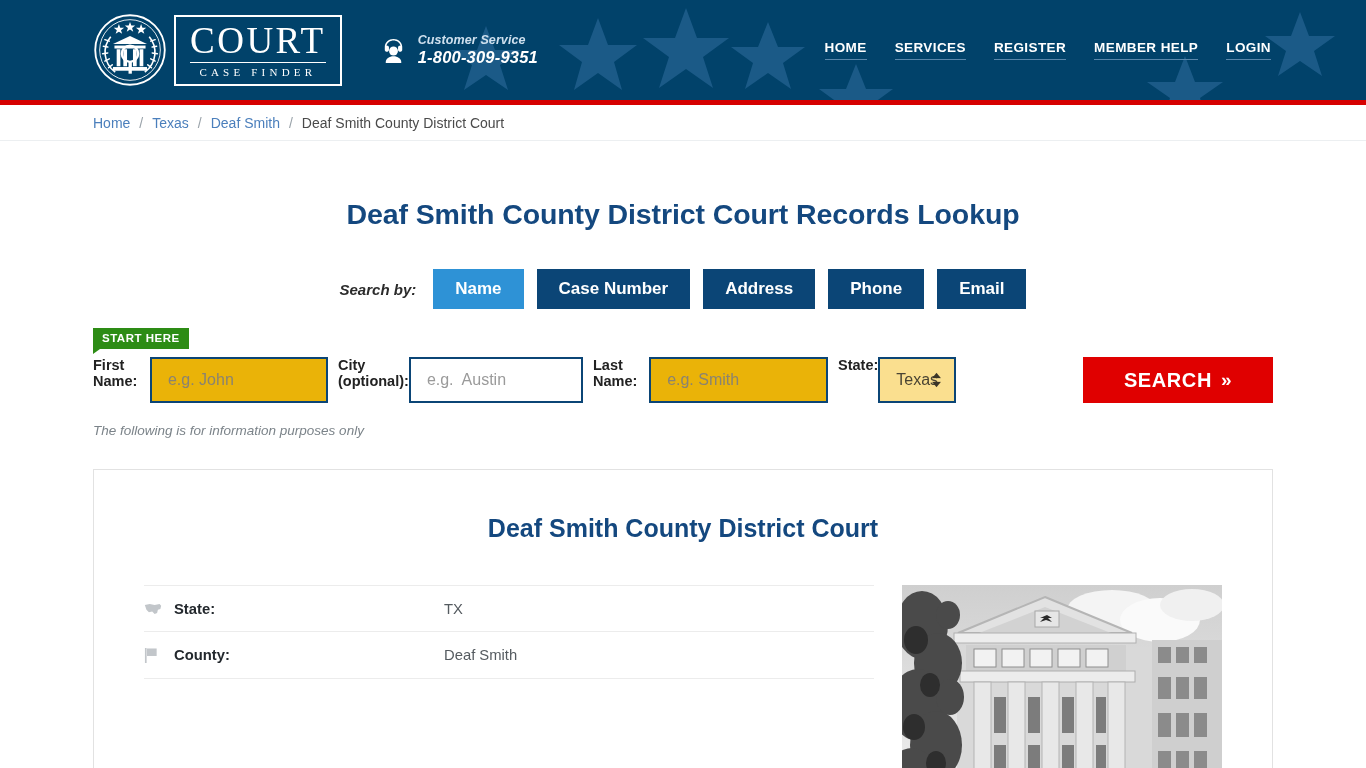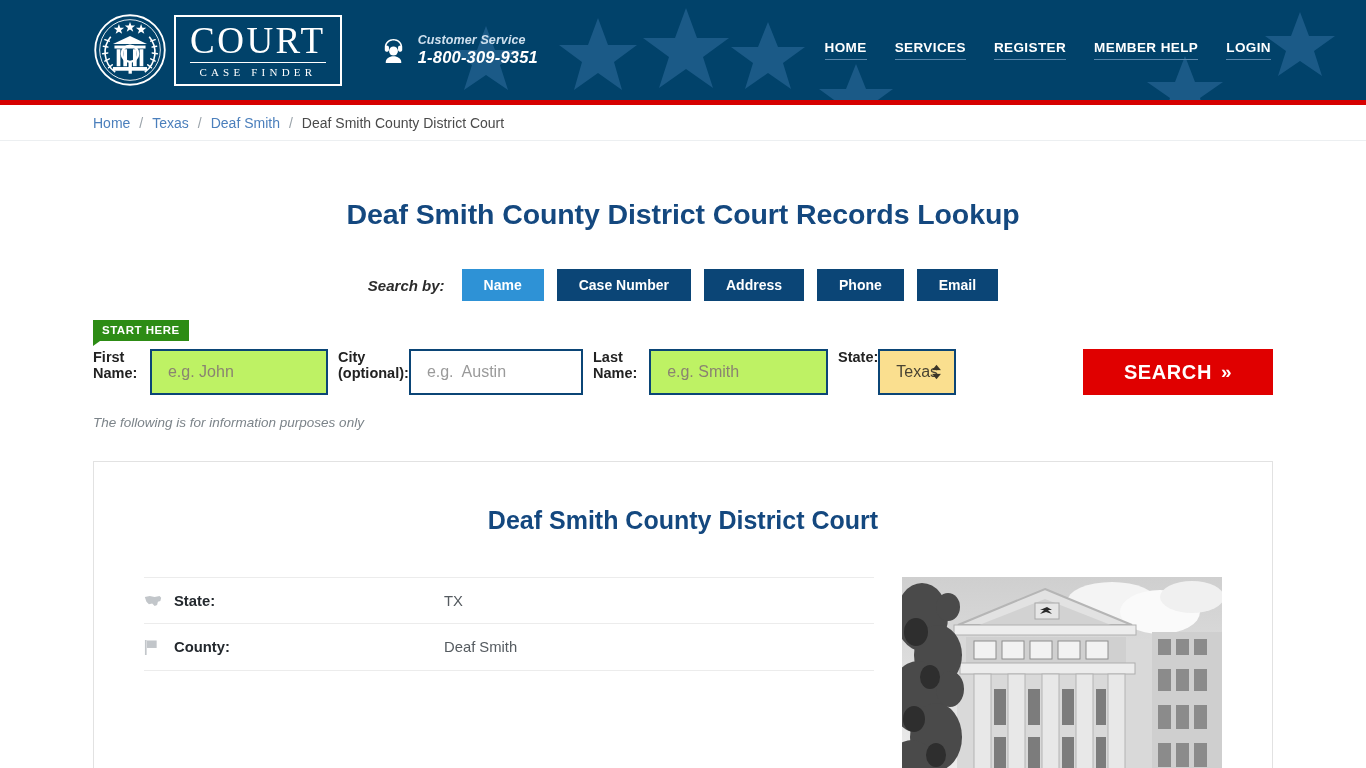--- a/index.html
+++ b/index.html
@@ -150,24 +150,24 @@
   .searchby-label {
     color: #2b2b2b;
     font-size: 15px;
     font-style: italic;
     font-weight: bold;
     margin-right: 4px;
   }
   .tab {
     background: #0b4576;
     color: #ffffff;
-    font-size: 14px;
+    font-size: 17px;
     font-weight: bold;
     border: none;
-    height: 32px;
+    height: 40px;
     padding: 0 22px;
     cursor: pointer;
     font-family: "Liberation Sans", sans-serif;
   }
   .tab.active { background: #2e92d6; }
 
   
   .form-zone { position: relative; margin-top: 19px; }
   .start-here {
     position: absolute;
@@ -197,21 +197,21 @@
   .field { display: flex; flex-direction: row; }
   .field-label {
     color: #222222;
     font-size: 14.5px;
     font-weight: bold;
     margin-bottom: 7px;
   }
   .input {
     height: 46px;
     border: 2px solid #0b4576;
-    background: #bef264;
+    background: #eab308;
     font-size: 16px;
     color: #5e5545;
     padding: 0 16px;
     font-family: "Liberation Sans", sans-serif;
     outline: none;
     width: 100%;
   }
   .input::placeholder { color: #8a8371; opacity: 1; }
   .input.white { background: #ffffff; }
   .input.white::placeholder { color: #9a9a9a; }

